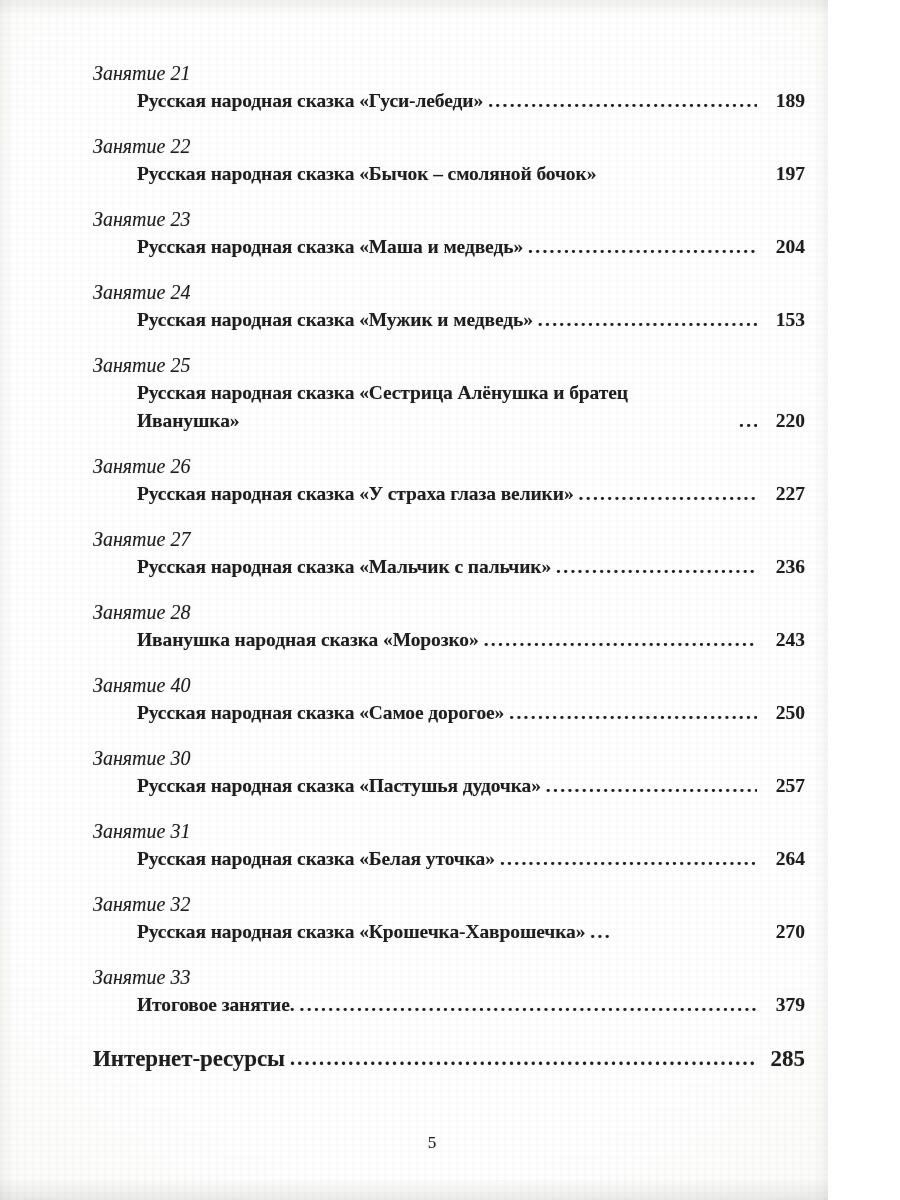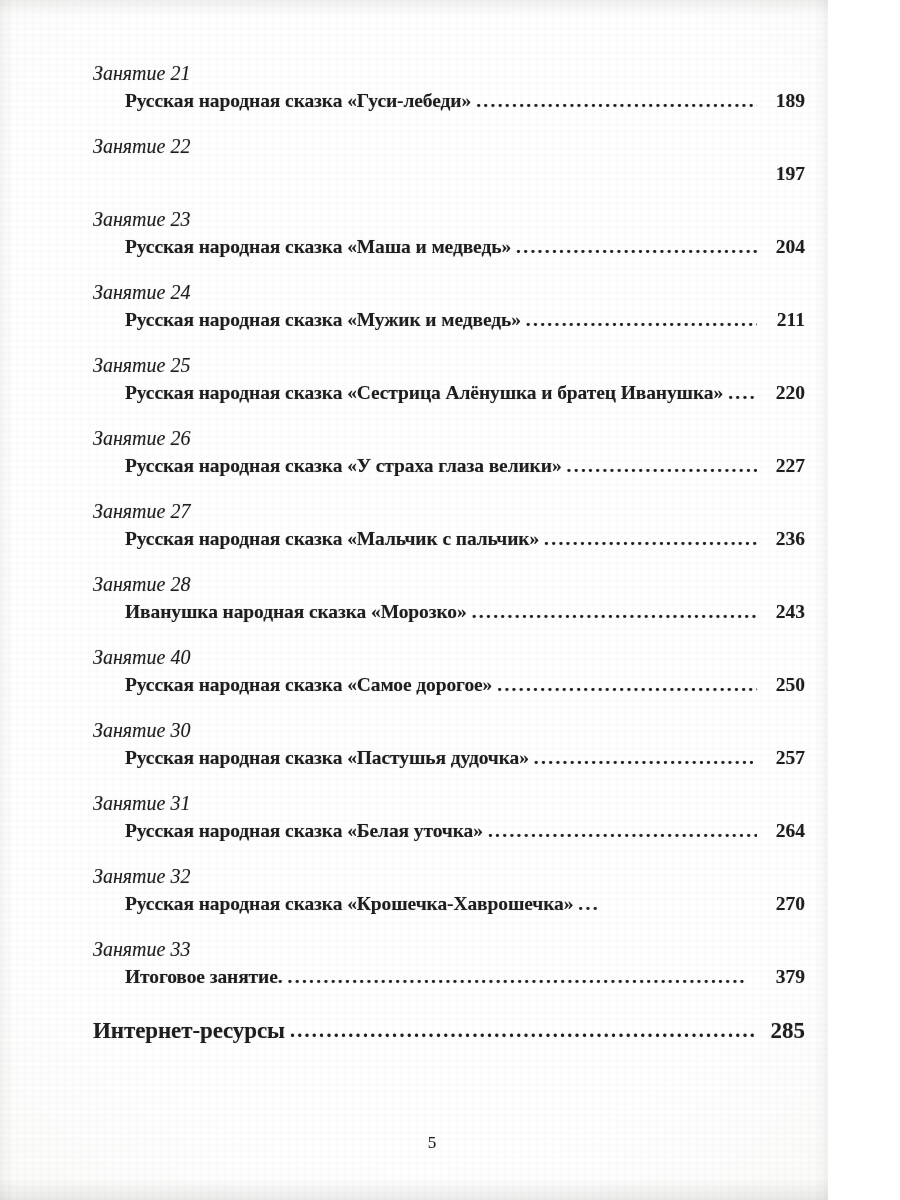--- a/index.html
+++ b/index.html
@@ -36,21 +36,21 @@
   .toc-item { margin-bottom: 17px; }
   .session {
     font-style: italic;
     font-size: 20px;
     line-height: 28px;
     white-space: nowrap;
   }
   .entry {
     display: flex;
     align-items: flex-end;
-    margin-left: 32px;
+    margin-left: 44px;
     font-weight: bold;
     font-size: 19.5px;
     line-height: 28px;
   }
   .title {
     flex: 0 1 auto;
     letter-spacing: -0.1px;
   }
   .leader {
     flex: 1 1 12px;
@@ -95,40 +95,41 @@
     <div class="entry">
       <span class="title">Русская народная сказка «Гуси-лебеди»</span>
       <span class="leader">................................................................</span>
       <span class="page-num">189</span>
     </div>
   </div>
 
   <div class="toc-item">
     <div class="session">Занятие 22</div>
     <div class="entry">
+      <span class="title">Русская народная сказка «Бычок – смоляной бочок»</span>
       <span class="leader"></span>
       <span class="page-num">197</span>
     </div>
   </div>
 
   <div class="toc-item">
     <div class="session">Занятие 23</div>
     <div class="entry">
       <span class="title">Русская народная сказка «Маша и медведь»</span>
       <span class="leader">................................................................</span>
       <span class="page-num">204</span>
     </div>
   </div>
 
   <div class="toc-item">
     <div class="session">Занятие 24</div>
     <div class="entry">
       <span class="title">Русская народная сказка «Мужик и медведь»</span>
       <span class="leader">................................................................</span>
-      <span class="page-num">211</span>
+      <span class="page-num">153</span>
     </div>
   </div>
 
   <div class="toc-item">
     <div class="session">Занятие 25</div>
     <div class="entry">
       <span class="title">Русская народная сказка «Сестрица Алёнушка и братец Иванушка»</span>
       <span class="leader">................................................................</span>
       <span class="page-num">220</span>
     </div>

